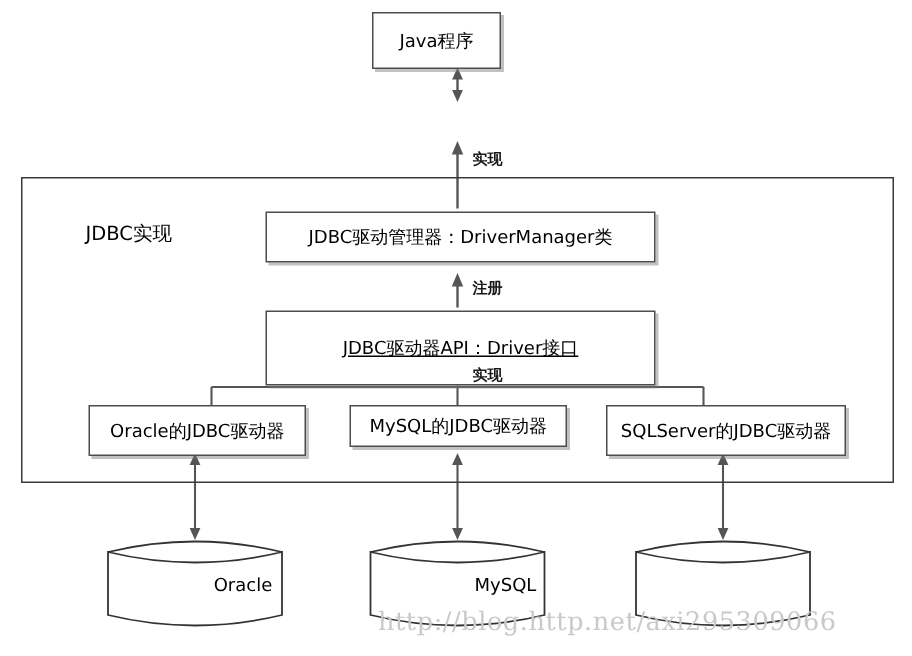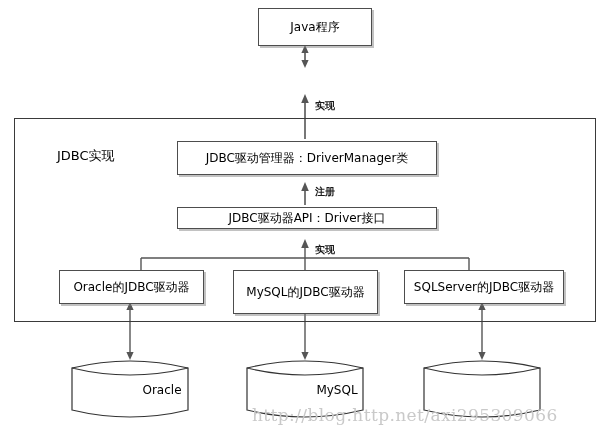--- a/index.html
+++ b/index.html
@@ -142,48 +142,48 @@
       <path d="M247,368 L247,410 Q305,424 363,410 L363,368 Z"></path>
       <path d="M247,368 Q305,354 363,368 Q305,382 247,368 Z"></path>
     </g>
 
     <g fill="#ffffff" stroke="#333333" stroke-width="1.2">
       <path d="M424,368 L424,410 Q482,424 540,410 L540,368 Z"></path>
       <path d="M424,368 Q482,354 540,368 Q482,382 424,368 Z"></path>
     </g>
   </svg>
 
-  <div class="node" style="left:258px; top:8px; width:114px; height:38px;">
+  <div class="node" style="left:248px; top:8px; width:86px; height:38px;">
     <span>Java程序</span>
   </div>
 
 
   <div class="edge-label" style="left:315px; top:99px;">实现</div>
 
   <div class="container-box" style="left:14px; top:118px; width:582px; height:204px;"></div>
 
   <div class="container-label" style="left:57px; top:147px;">JDBC实现</div>
 
   <div class="node" style="left:177px; top:141px; width:260px; height:34px;">
     <span>JDBC驱动管理器：DriverManager类</span>
   </div>
 
   <div class="edge-label" style="left:315px; top:185px;">注册</div>
 
-  <div class="node" style="left:177px; top:207px; width:260px; height:22px;">
+  <div class="node" style="left:177px; top:207px; width:260px; height:50px;text-decoration:underline;">
     <span>JDBC驱动器API：Driver接口</span>
   </div>
 
   <div class="edge-label" style="left:315px; top:243px;">实现</div>
 
   <div class="node" style="left:59px; top:270px; width:145px; height:34px;">
     <span>Oracle的JDBC驱动器</span>
   </div>
 
-  <div class="node" style="left:233px; top:270px; width:145px; height:44px;">
+  <div class="node" style="left:233px; top:270px; width:145px; height:28px;">
     <span>MySQL的JDBC驱动器</span>
   </div>
 
   <div class="node" style="left:404px; top:270px; width:160px; height:34px;">
     <span>SQLServer的JDBC驱动器</span>
   </div>
 
   <div class="db-label" style="left:72px; top:383px; width:116px;">Oracle</div>
 
   <div class="db-label" style="left:247px; top:383px; width:116px;">MySQL</div>

